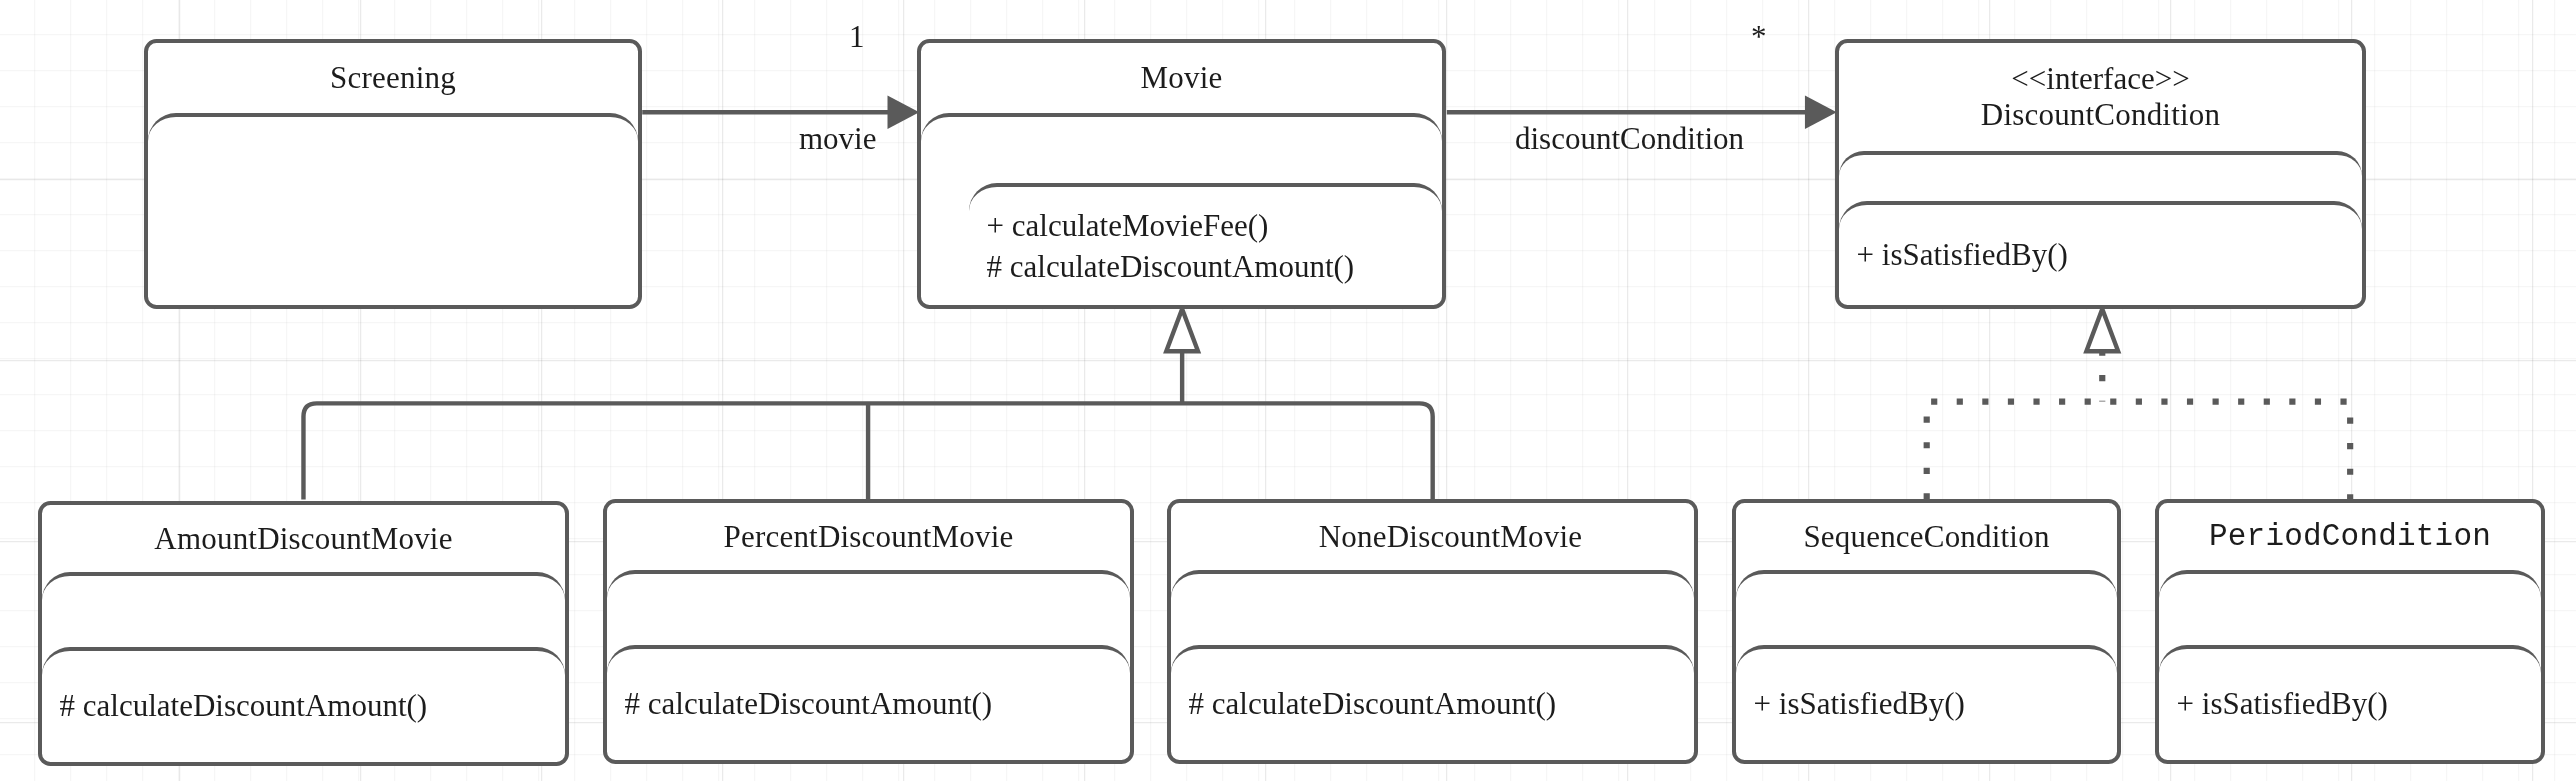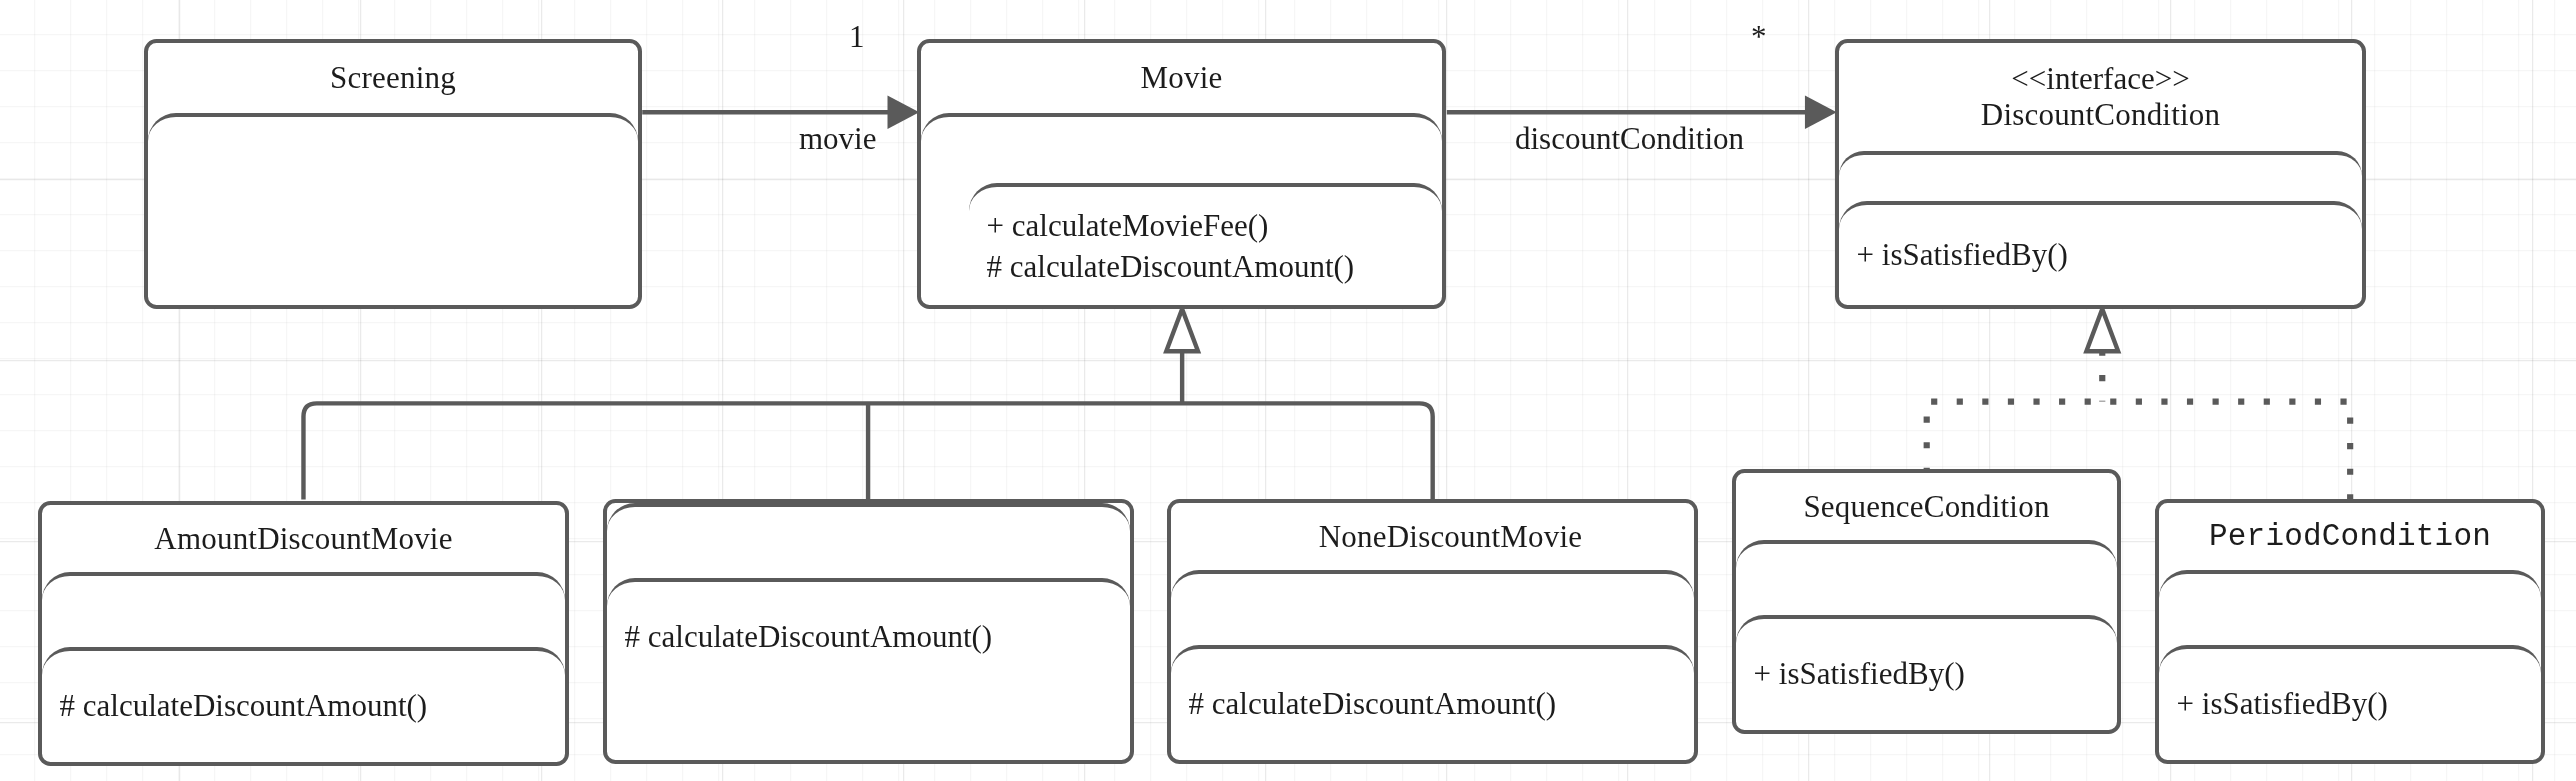--- a/index.html
+++ b/index.html
@@ -166,37 +166,40 @@
     <div class="compartment c-name" style="height:67px;">
       <div class="class-title">AmountDiscountMovie</div>
     </div>
     <div class="compartment c-attrs" style="height:75px;"></div>
     <div class="compartment c-ops" style="height:114px;">
       <div class="op-line"># calculateDiscountAmount()</div>
     </div>
   </div>
 
   <div class="uml-class" style="left:603px;top:499px;width:531px;height:265px;">
+    <div class="compartment c-name" style="height:67px;">
+      <div class="class-title">PercentDiscountMovie</div>
+    </div>
     <div class="compartment c-attrs" style="height:75px;"></div>
     <div class="compartment c-ops" style="height:114px;">
       <div class="op-line"># calculateDiscountAmount()</div>
     </div>
   </div>
 
   <div class="uml-class" style="left:1167px;top:499px;width:531px;height:265px;">
     <div class="compartment c-name" style="height:67px;padding-left:36px;">
       <div class="class-title">NoneDiscountMovie</div>
     </div>
     <div class="compartment c-attrs" style="height:75px;"></div>
     <div class="compartment c-ops" style="height:114px;">
       <div class="op-line"># calculateDiscountAmount()</div>
     </div>
   </div>
 
-  <div class="uml-class" style="left:1732px;top:469px;width:389px;height:265px;">
+  <div class="uml-class" style="left:1732px;top:499px;width:389px;height:265px;">
     <div class="compartment c-name" style="height:67px;">
       <div class="class-title">SequenceCondition</div>
     </div>
     <div class="compartment c-attrs" style="height:75px;"></div>
     <div class="compartment c-ops" style="height:114px;">
       <div class="op-line">+ isSatisfiedBy()</div>
     </div>
   </div>
 
   <div class="uml-class" style="left:2155px;top:499px;width:390px;height:265px;">

